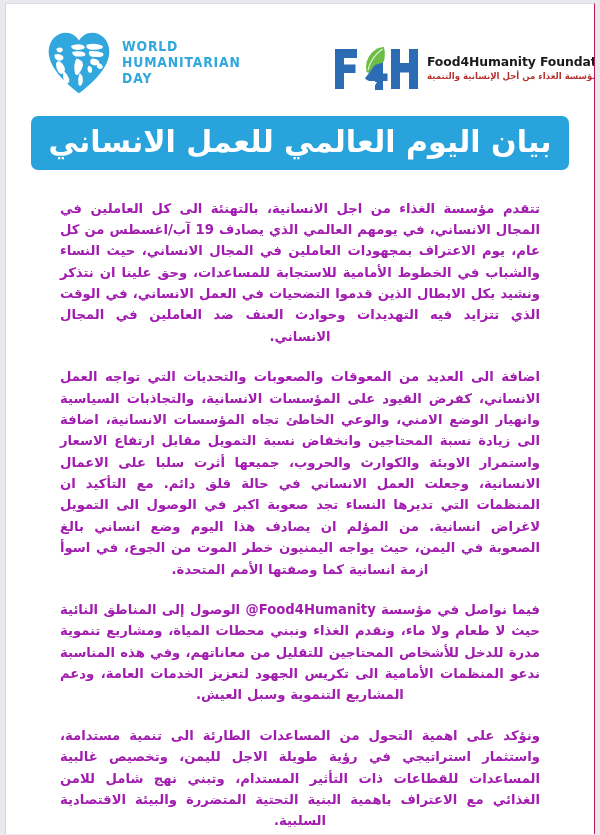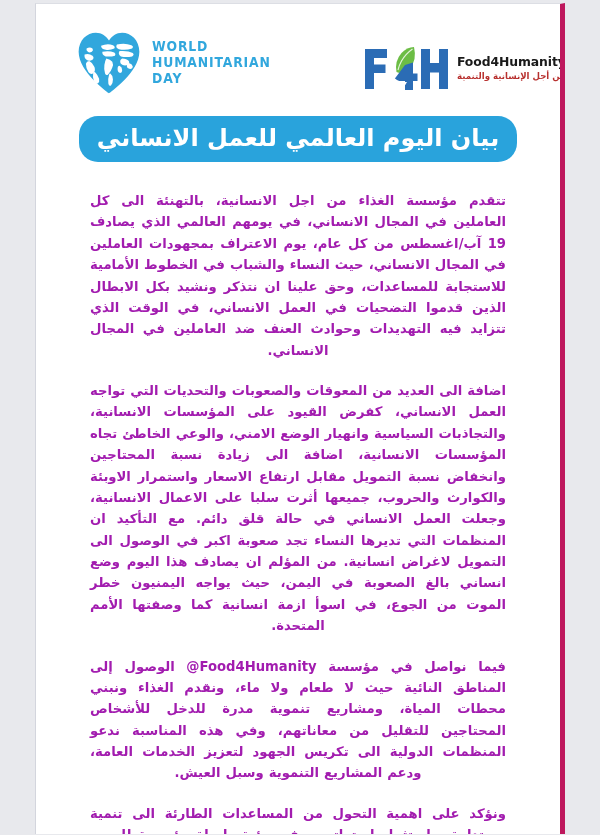--- a/index.html
+++ b/index.html
@@ -7,26 +7,26 @@
 
   html, body {
     width: 600px;
     height: 835px;
     background: #e8e9ed;
     font-family: "DejaVu Sans", "Liberation Sans", sans-serif;
   }
 
   .page {
     position: relative;
-    width: 530px;
+    width: 590px;
     height: 831px;
     margin: 3px auto 0;
     background: #ffffff;
     border-left: 1px solid #d3d5dd;
-    border-right: 5px solid #be185d;
+    border-right: 1px solid #be185d;
     border-top: 1px solid #dcdee4;
     overflow: hidden;
   }
 
   
   .header {
     position: relative;
     height: 112px;
   }
 
@@ -86,23 +86,23 @@
 
   
   .title-wrap {
     padding: 0 0 0 0;
     display: flex;
     justify-content: center;
   }
   .title-banner {
     background: #29a3dc;
     color: #ffffff;
-    border-radius: 19px;
+    border-radius: 7px;
     padding: 7px 18px 9px;
-    font-size: 24px;
+    font-size: 30px;
     font-weight: bold;
     line-height: 1.25;
     text-align: center;
     white-space: nowrap;
     letter-spacing: 0px;
   }
 
   
   .content {
     padding: 28px 54px 0 54px;
@@ -173,17 +173,17 @@
 
   </div>
 
   <div class="title-wrap">
     <div class="title-banner">بيان اليوم العالمي للعمل الانساني</div>
   </div>
 
   <div class="content">
     <p class="para">تتقدم مؤسسة الغذاء من اجل الانسانية، بالتهنئة الى كل العاملين في المجال الانساني، في يومهم العالمي الذي يصادف 19 آب/اغسطس من كل عام، يوم الاعتراف بمجهودات العاملين في المجال الانساني، حيث النساء والشباب في الخطوط الأمامية للاستجابة للمساعدات، وحق علينا ان نتذكر ونشيد بكل الابطال الذين قدموا التضحيات في العمل الانساني، في الوقت الذي تتزايد فيه التهديدات وحوادث العنف ضد العاملين في المجال الانساني.</p>
     <p class="para">اضافة الى العديد من المعوقات والصعوبات والتحديات التي تواجه العمل الانساني، كفرض القيود على المؤسسات الانسانية، والتجاذبات السياسية وانهيار الوضع الامني، والوعي الخاطئ تجاه المؤسسات الانسانية، اضافة الى زيادة نسبة المحتاجين وانخفاض نسبة التمويل مقابل ارتفاع الاسعار واستمرار الاوبئة والكوارث والحروب، جميعها أثرت سلبا على الاعمال الانسانية، وجعلت العمل الانساني في حالة قلق دائم. مع التأكيد ان المنظمات التي تديرها النساء تجد صعوبة اكبر في الوصول الى التمويل لاغراض انسانية. من المؤلم ان يصادف هذا اليوم وضع انساني بالغ الصعوبة في اليمن، حيث يواجه اليمنيون خطر الموت من الجوع، في اسوأ ازمة انسانية كما وصفتها الأمم المتحدة.</p>
-    <p class="para">فيما نواصل في مؤسسة Food4Humanity@ الوصول إلى المناطق النائية حيث لا طعام ولا ماء، ونقدم الغذاء ونبني محطات المياة، ومشاريع تنموية مدرة للدخل للأشخاص المحتاجين للتقليل من معاناتهم، وفي هذه المناسبة ندعو المنظمات الدولية الى تكريس الجهود لتعزيز الخدمات العامة، ودعم المشاريع التنموية وسبل العيش.</p>
-    <p class="para">ونؤكد على اهمية التحول من المساعدات الطارئة الى تنمية مستدامة، واستثمار استراتيجي في رؤية طويلة مؤسسة لليمن، وتخصيص غالبية المساعدات للقطاعات ذات التأثير المستدام، وتبني نهج شامل للامن الغذائي مع الاعتراف باهمية البنية التحتية المتضررة والبيئة الاقتصادية السلبية.</p>
+    <p class="para">فيما نواصل في مؤسسة Food4Humanity@ الوصول إلى المناطق النائية حيث لا طعام ولا ماء، ونقدم الغذاء ونبني محطات المياة، ومشاريع تنموية مدرة للدخل للأشخاص المحتاجين للتقليل من معاناتهم، وفي هذه المناسبة ندعو المنظمات الأمامية الى تكريس الجهود لتعزيز الخدمات العامة، ودعم المشاريع التنموية وسبل العيش.</p>
+    <p class="para">ونؤكد على اهمية التحول من المساعدات الطارئة الى تنمية مستدامة، واستثمار استراتيجي في رؤية طويلة الاجل لليمن، وتخصيص غالبية المساعدات للقطاعات ذات التأثير المستدام، وتبني نهج شامل للامن الغذائي مع الاعتراف باهمية البنية التحتية المتضررة والبيئة الاقتصادية السلبية.</p>
   </div>
 
 </div>
 
 </body></html>

